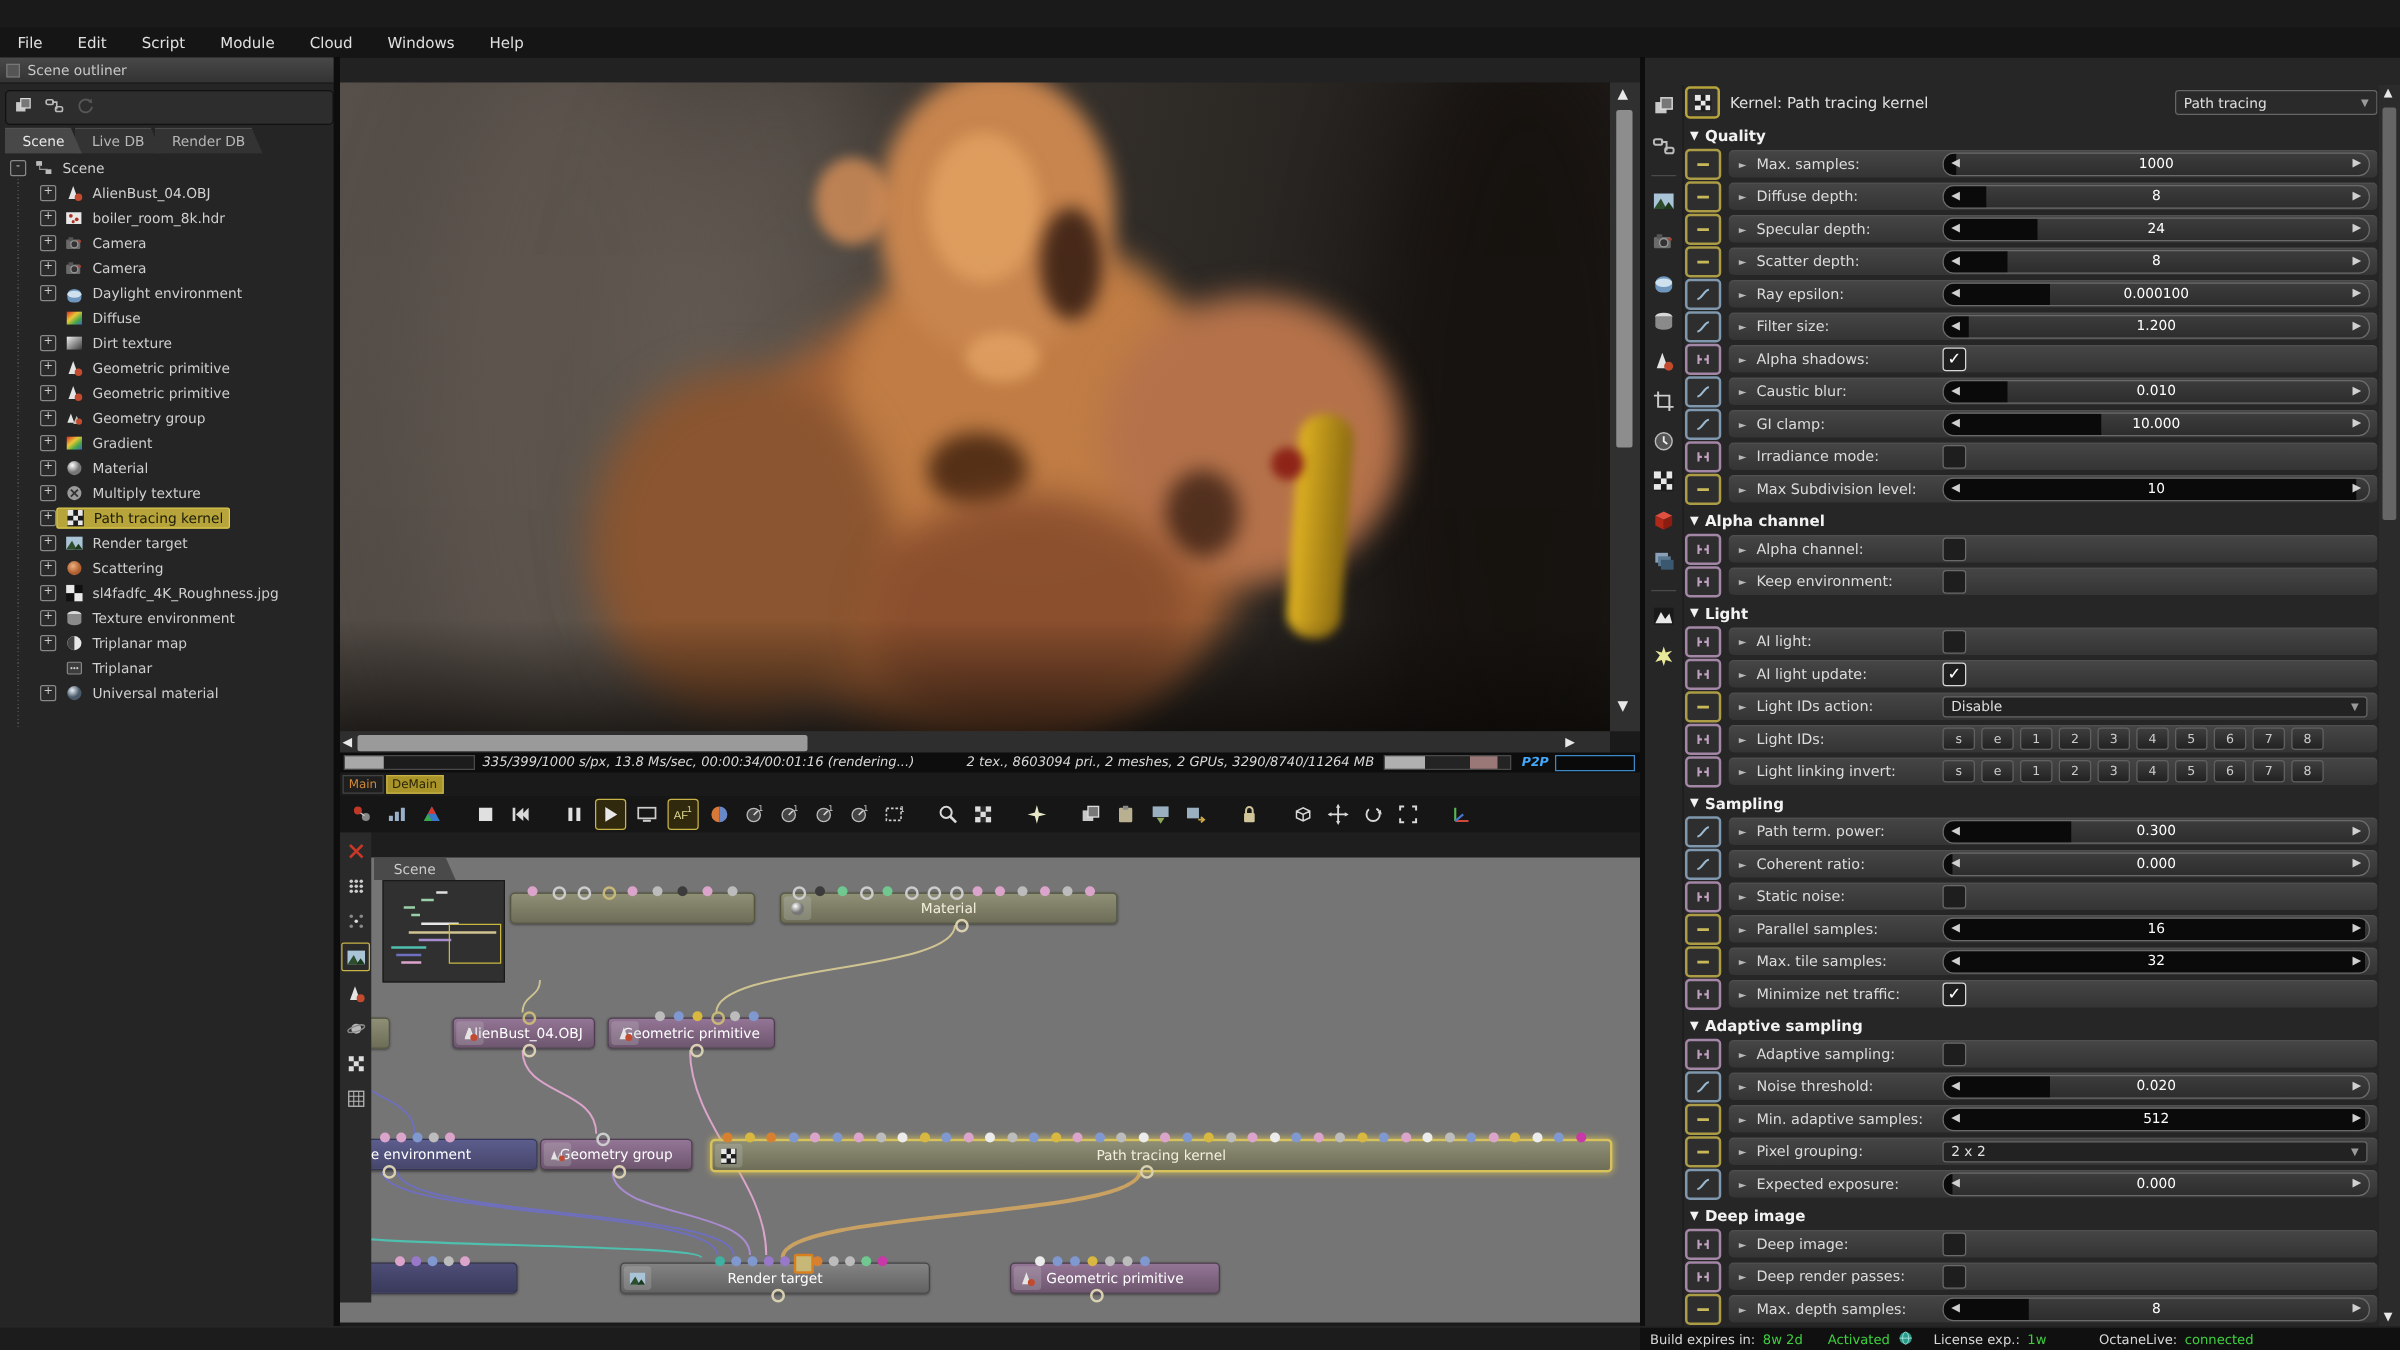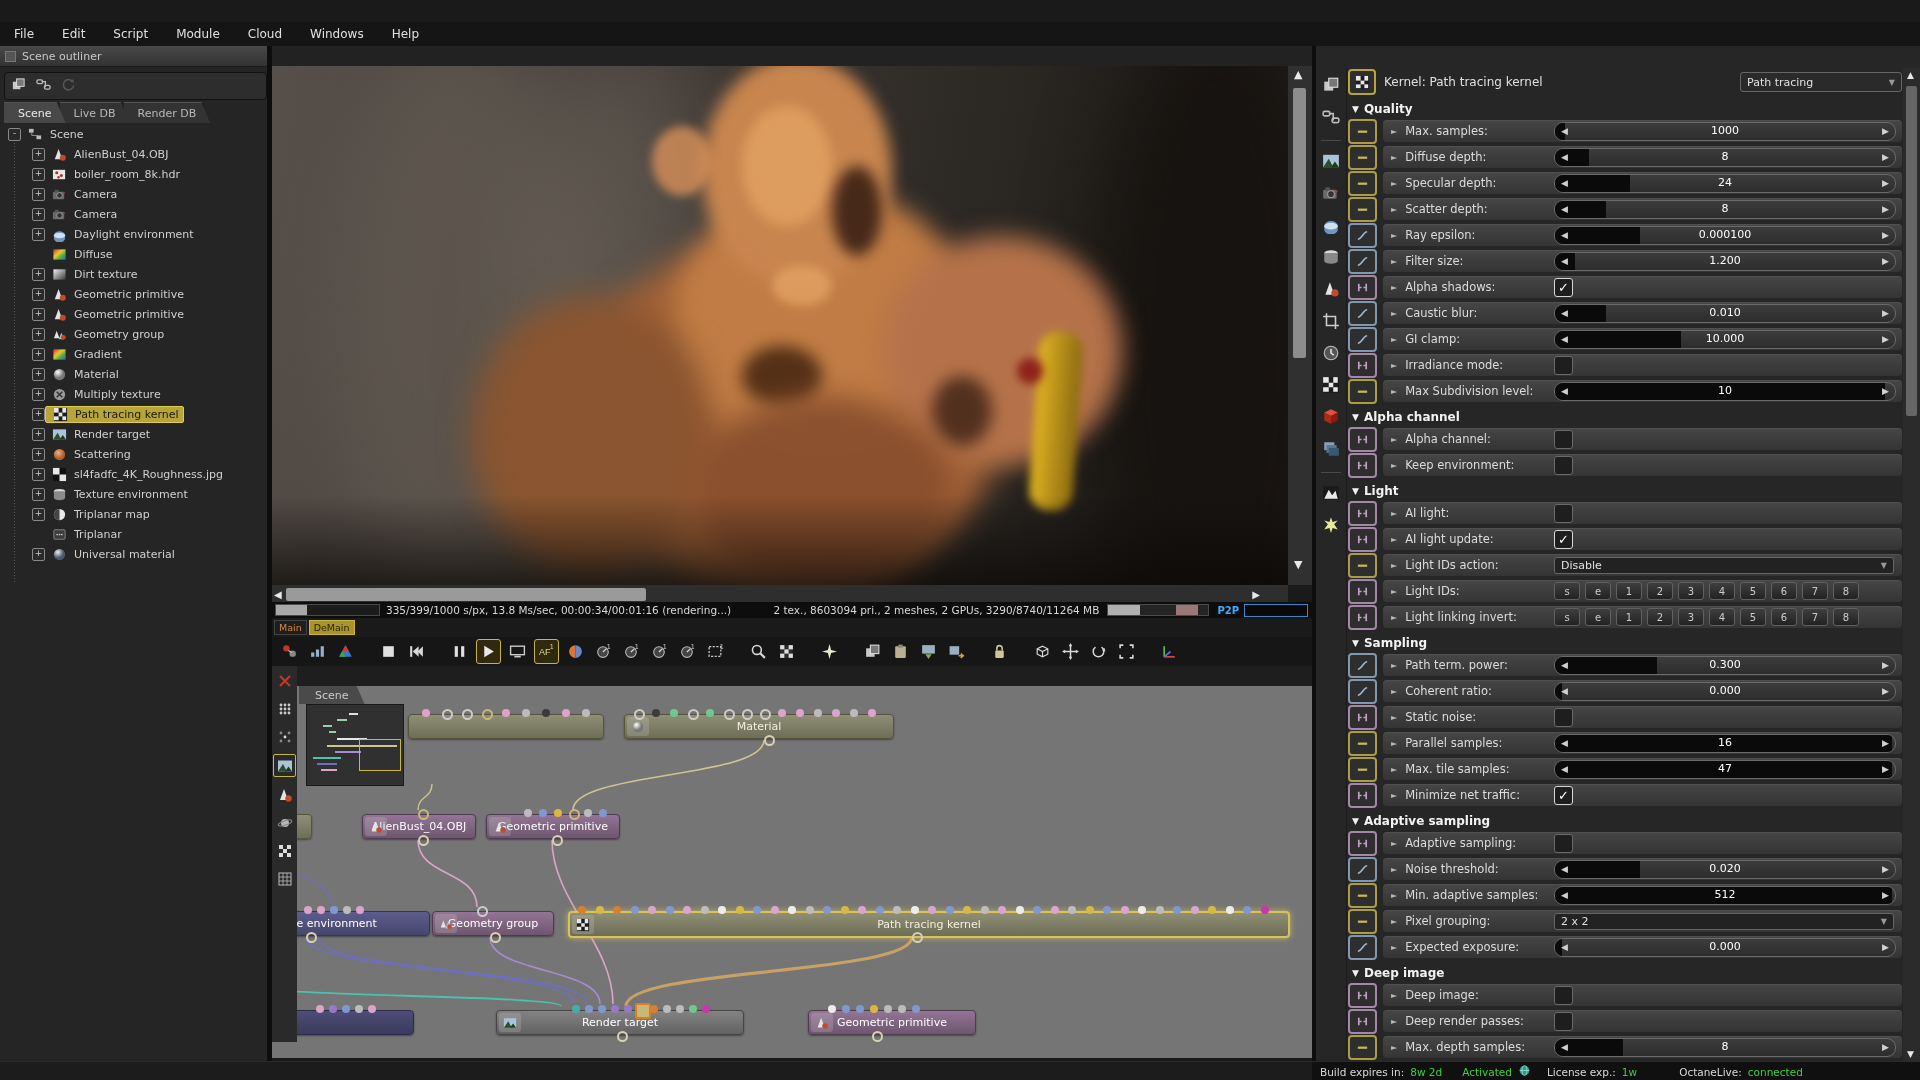--- a/index.html
+++ b/index.html
@@ -37,21 +37,21 @@
   
   .vwrap{left:272px;top:46px;width:1040px;height:539px;background:#222;}
   .vimg{position:absolute;left:0;top:20px;width:1016px;height:519px;overflow:hidden;background:
     linear-gradient(100deg,#57504a 0%,#443e39 30%,#2e2a26 62%,#201d1a 85%,#262220 100%);}
   .blob{position:absolute;border-radius:50%;}
   .vsb{position:absolute;right:0;top:20px;width:24px;height:519px;background:#303030;}
   .vsb .thumb{position:absolute;left:5px;top:22px;width:13px;height:270px;background:#8d8d8d;border-radius:2px;}
   .arr{position:absolute;color:#e8e8e8;font-size:11px;}
   .hscroll{position:absolute;left:0;top:539px;width:1016px;height:20px;background:#2e2e2e;}
   .hscroll .thumb{position:absolute;left:14px;top:3px;width:360px;height:13px;background:#9a9a9a;border-radius:2px;}
-  .statsbar{position:absolute;left:0;top:556px;width:1040px;height:16px;background:#0d0d0d;display:flex;align-items:center;font-size:10.5px;color:#d8d8d8;}
+  .statsbar{position:absolute;left:0;top:556px;width:1040px;height:16px;background:#0d0d0d;display:flex;align-items:center;font-size:10.5px;color:#d8d8d8;font-style:italic;}
   .pbar{width:103px;height:10px;border:1px solid #4a4a4a;margin-left:3px;background:#1c1c1c;position:relative;flex:none;}
   .pbar .fill{position:absolute;left:0;top:0;bottom:0;background:#a8a8a8;}
   .membar{width:100px;height:10px;border:1px solid #4a4a4a;background:#242424;position:relative;flex:none;margin-left:8px;}
   .membar .m1{position:absolute;left:0;top:0;bottom:0;width:32%;background:#b0b0b0;}
   .membar .m2{position:absolute;left:68%;top:0;bottom:0;width:22%;background:#9a7878;}
   .p2p{color:#44aaff;font-weight:bold;font-size:10px;margin:0 5px 0 8px;}
   .p2pbox{width:62px;height:11px;border:1px solid #3a88c8;background:#0a0a0a;flex:none;}
   .vtabs{position:absolute;left:2px;top:574px;height:15px;display:flex;gap:2px;}
   .vtab1{background:#1e1e1e;border:1px solid #444;color:#d08838;font-size:9.5px;padding:0 4px;display:flex;align-items:center;}
   .vtab2{background:#a89428;border:1px solid #c8b448;color:#2a2408;font-size:9.5px;padding:0 4px;display:flex;align-items:center;}
@@ -1485,21 +1485,21 @@
               </svg>
             </span>
             <div class="rowbody">
               <span class="rexp">►</span>
               <span class="rlbl">Max. tile samples:</span>
               <div class="rctl">
                 <div class="slider">
                   <div class="sfill" style="width: 99%;"></div>
                   <span class="sarr" style="left: 6px;">◀</span>
                   <span class="sarr" style="right: 6px;">▶</span>
-                  <div class="sval">47</div>
+                  <div class="sval">32</div>
                 </div>
               </div>
             </div>
           </div>
           <div class="irow">
             <span class="tbadge b-bool">
               <svg width="13" height="13" viewBox="0 0 14 14">
                 <path d="M3 3v8M3 7h3M11 3v8M11 7h-3" stroke="#c0a0c0" fill="none" stroke-width="1.8"></path>
               </svg>
             </span>

